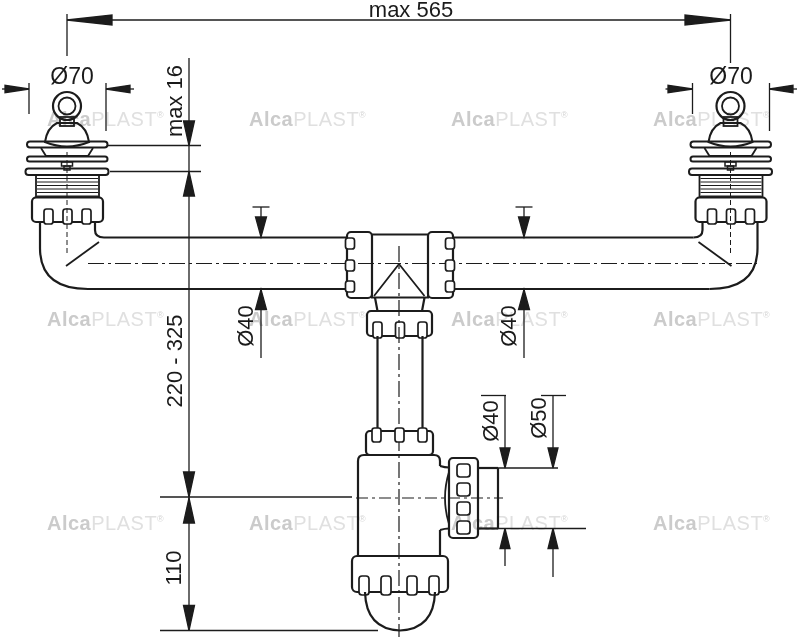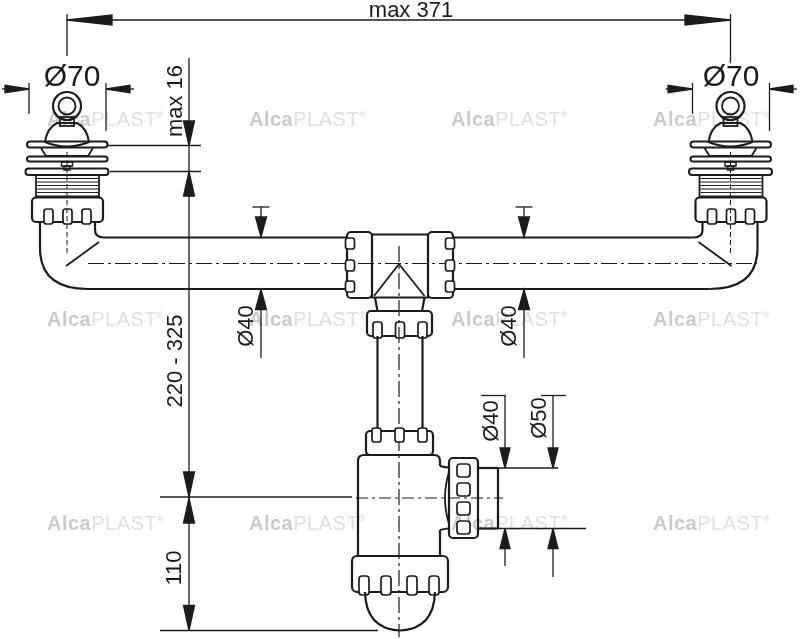--- a/index.html
+++ b/index.html
@@ -2,21 +2,21 @@
 <html><head>
 <meta charset="utf-8">
 <style>
   html,body{margin:0;padding:0;background:#fff;}
   .stage{position:relative;width:800px;height:639px;background:#fff;overflow:hidden;
          font-family:"Liberation Sans",sans-serif;}
   .stage svg{position:absolute;left:0;top:0;}
   .dim{position:absolute;color:#1a1a1a;font-size:22px;white-space:nowrap;
        transform:translate(-50%,-50%);line-height:1;}
   .dim.rot{transform:translate(-50%,-50%) rotate(-90deg);}
-  .dim.big{font-size:30px;}
+  .dim.big{font-size:23px;}
   .wm{position:absolute;font-size:20px;letter-spacing:.5px;white-space:nowrap;
       line-height:22px;user-select:none;}
   .wm .wb{font-weight:bold;color:#cbcbcb;}
   .wm .wl{font-weight:normal;color:#e0e0e0;}
   .wm .wr{font-size:9px;color:#d6d6d6;vertical-align:super;}
   .lineart{stroke:#1c1c1c;fill:none;}
 </style>
 </head>
 <body>
 
@@ -201,21 +201,21 @@
       <path d="M505,528.5 L500,548.5 L510,548.5 Z" fill="#1c1c1c"></path>
       <line x1="505" y1="528.5" x2="505" y2="566"></line>
       <line x1="541" y1="395.5" x2="566" y2="395.5"></line>
       <line x1="553" y1="395.5" x2="553" y2="450"></line>
       <path d="M553,468 L548,448 L558,448 Z" fill="#1c1c1c"></path>
       <path d="M553,528.5 L548,548.5 L558,548.5 Z" fill="#1c1c1c"></path>
       <line x1="553" y1="528.5" x2="553" y2="577"></line>
     </g>
   </svg>
 
-  <div class="dim" style="left: 411px; top: 10px; color: rgb(26, 26, 26);">max 371</div>
+  <div class="dim" style="left: 411px; top: 10px; color: rgb(26, 26, 26);">max 565</div>
   <div class="dim big" style="left: 72px; top: 76px; color: rgb(26, 26, 26);">Ø70</div>
   <div class="dim big" style="left: 731px; top: 76px; color: rgb(26, 26, 26);">Ø70</div>
   <div class="dim rot" style="left: 175px; top: 101px; color: rgb(26, 26, 26);">max 16</div>
   <div class="dim rot" style="left: 175px; top: 361px; color: rgb(26, 26, 26);">220 - 325</div>
   <div class="dim rot" style="left: 174px; top: 568px; color: rgb(26, 26, 26);">110</div>
   <div class="dim rot" style="left: 246px; top: 326px; color: rgb(26, 26, 26);">Ø40</div>
   <div class="dim rot" style="left: 509px; top: 326px; color: rgb(26, 26, 26);">Ø40</div>
   <div class="dim rot" style="left: 491px; top: 421px; color: rgb(26, 26, 26);">Ø40</div>
   <div class="dim rot" style="left: 539px; top: 418px; color: rgb(26, 26, 26);">Ø50</div>
 

